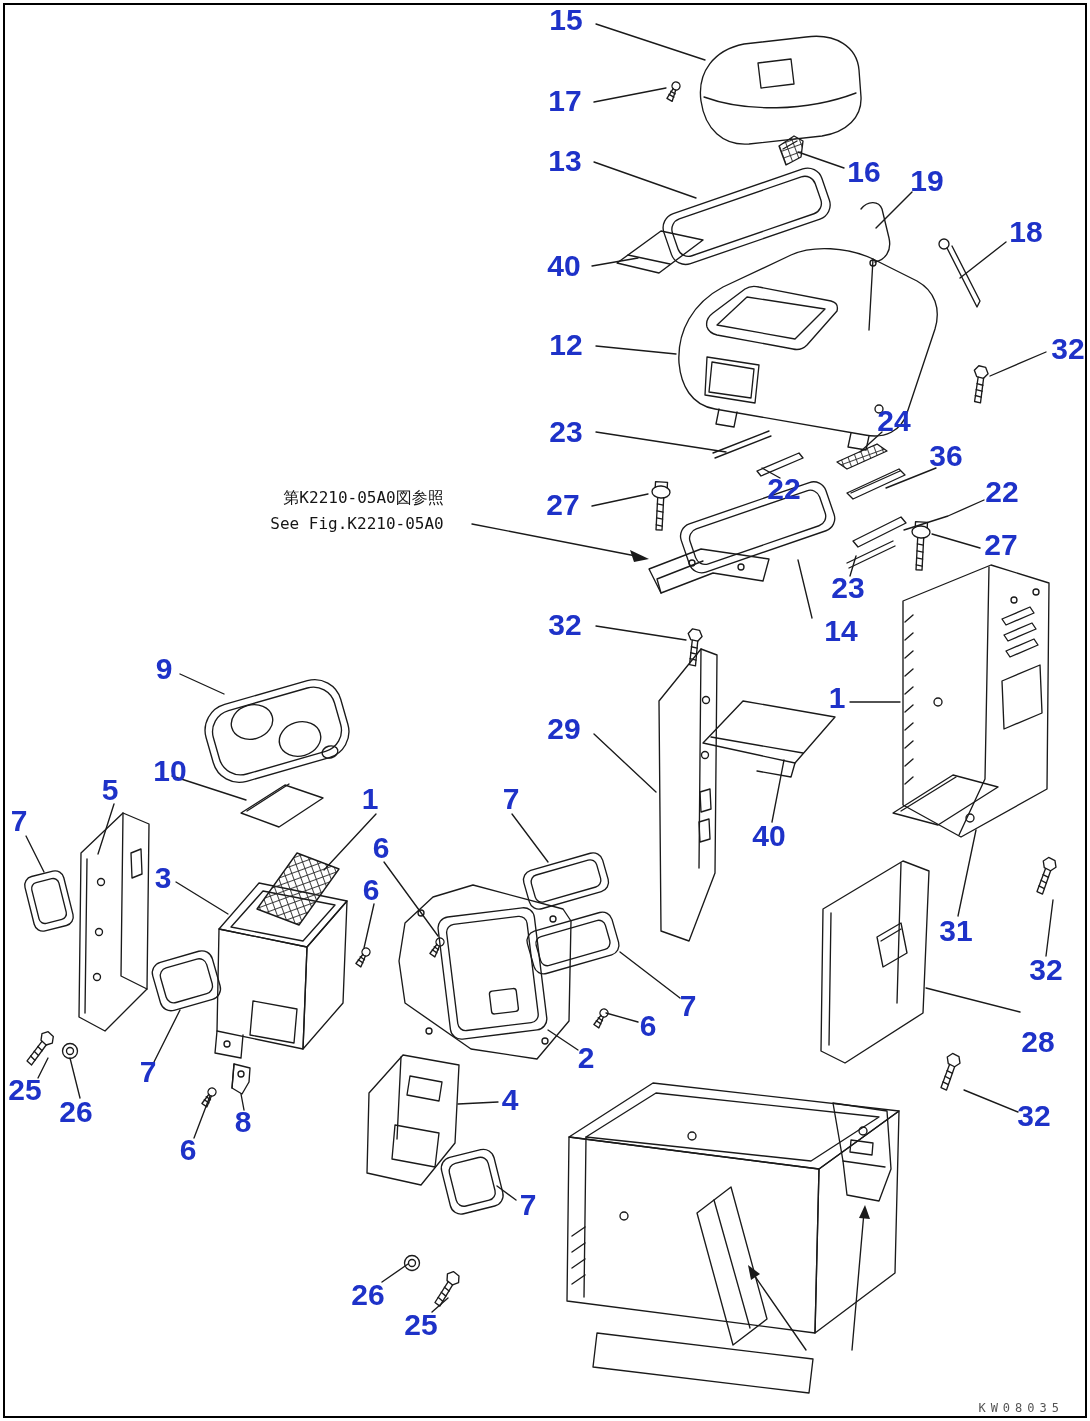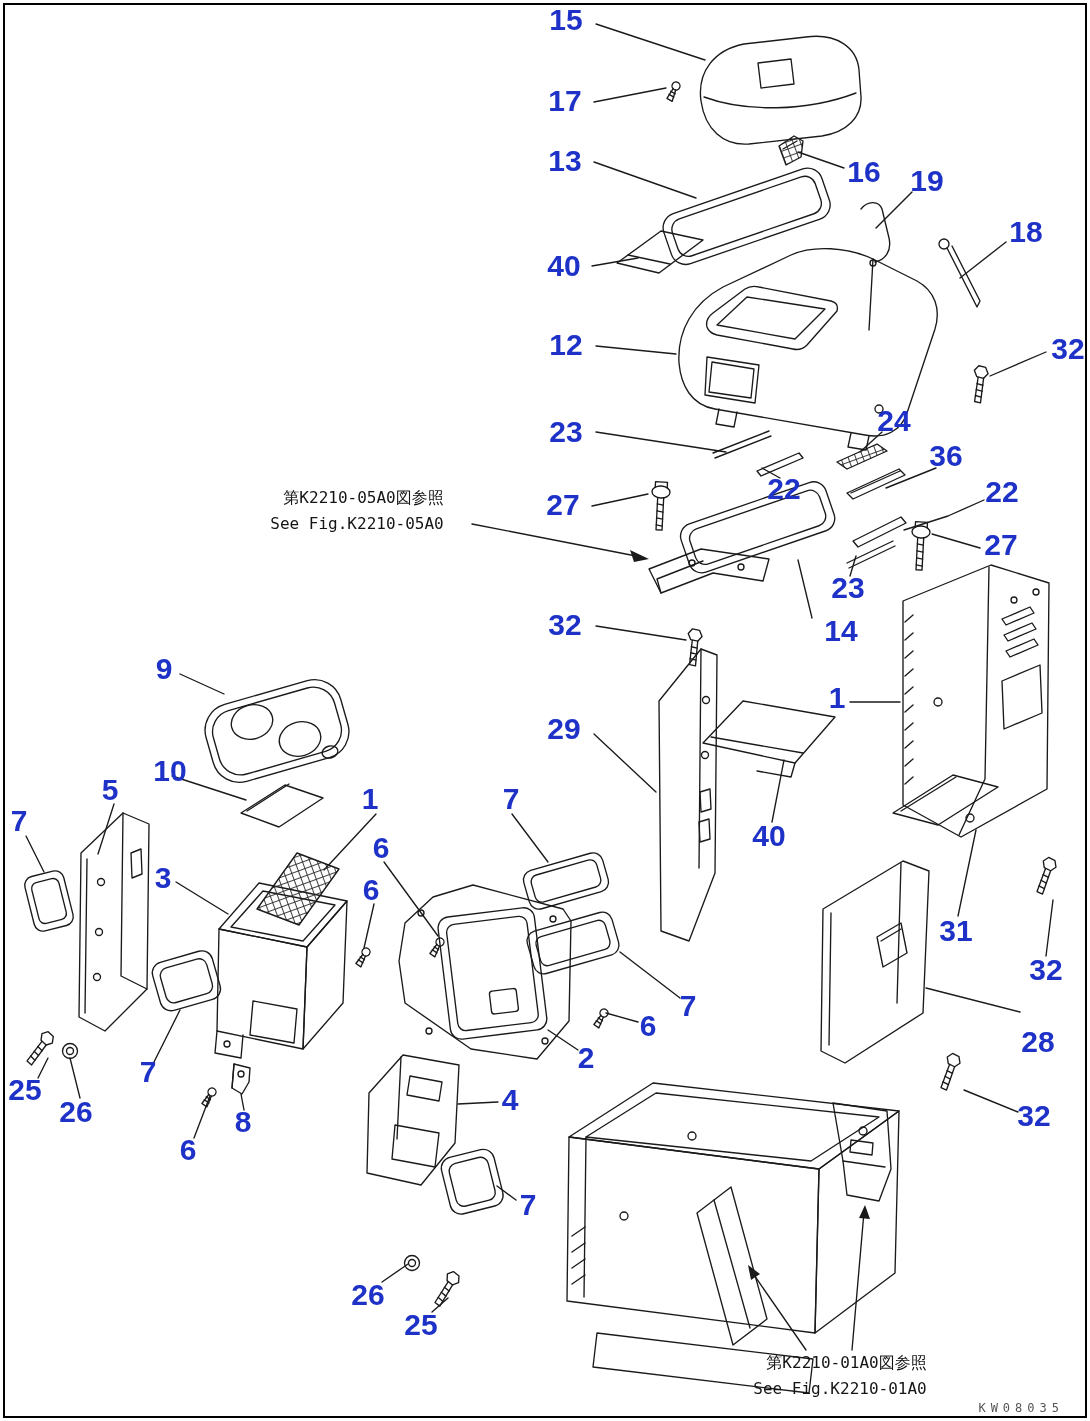--- a/index.html
+++ b/index.html
@@ -420,19 +420,15 @@
       <div class="callout" style="left: 528px; top: 1205px;">7</div>
       <div class="callout" style="left: 368px; top: 1295px;">26</div>
       <div class="callout" style="left: 421px; top: 1325px;">25</div>
     </div>
 
   <div class="ref" style="left:357px;top:511px;">
     <div>第K2210-05A0図参照</div>
     <div>See Fig.K2210-05A0</div>
   </div>
 
-  <div class="ref" style="left:840px;top:1376px;">
-    <div>第K2210-01A0図参照</div>
-    <div>See Fig.K2210-01A0</div>
-  </div>
 
   <div class="code">KW08035</div>
 </div>
 
 </body></html>

